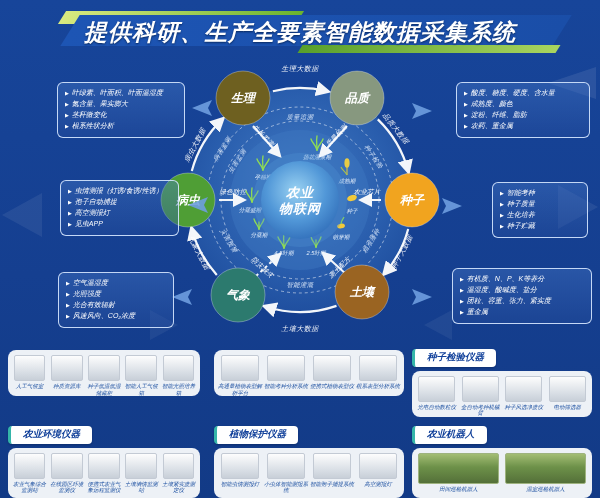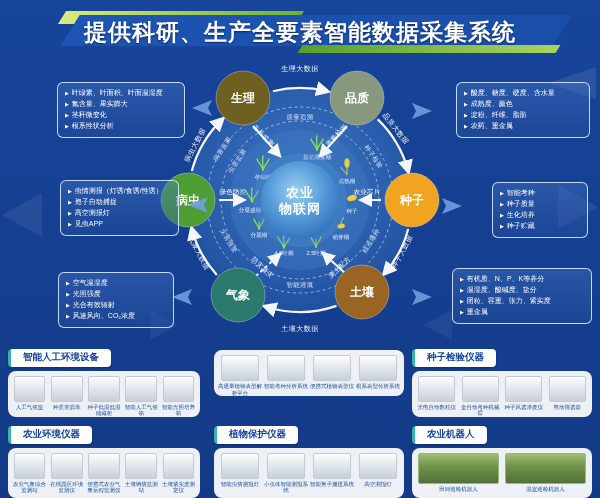--- a/index.html
+++ b/index.html
@@ -1,18 +1,18 @@
 <!DOCTYPE html>
 <html><head>
 <meta charset="utf-8">
 <style>
   html,body{margin:0;padding:0;}
   .page{position:relative;width:600px;height:498px;overflow:hidden;
         background:linear-gradient(180deg,#17459a 0%,#153f90 55%,#123a86 100%);
-        font-family:"Liberation Sans","DejaVu Sans",sans-serif;}
+        font-family:"Liberation Sans","DejaVu Sans",sans-serif;font-style:italic;}
   .abs{position:absolute;}
   
   .bnr-green-top{left:62px;top:11px;width:238px;height:13px;
      background:linear-gradient(90deg,#d9ea80,#6ab32e);transform:skewX(-32deg);}
   .bnr-blue{left:70px;top:15px;width:492px;height:31px;
      background:linear-gradient(90deg,#1d55b4,#1a4ea8);transform:skewX(-32deg);}
   .bnr-green-bot{left:300px;top:45px;width:258px;height:8px;
      background:linear-gradient(90deg,#58a02b,#a9d55f);transform:skewX(-32deg);}
   .bnr-title{left:0;top:17px;width:600px;text-align:center;color:#fff;
      font-size:23px;font-weight:bold;letter-spacing:1px;text-shadow:0 1px 2px #0a2a60;}
@@ -318,21 +318,20 @@
         <span class="blt">▶</span>
         <span>团粒、容重、张力、紧实度</span>
       </div>
     <div class="box-item">
         <span class="blt">▶</span>
         <span>重金属</span>
       </div>
   </div>
 
   <div class="panel" style="left:8px;top:346px;width:192px;">
-    <span class="p-head">智能人工环境设备</span>
     <div class="p-card" style="height:38px;">
       <div class="prod">
           <div class="thumb"></div>
           <div class="cap">人工气候室</div>
         </div>
       <div class="prod">
           <div class="thumb"></div>
           <div class="cap">种质资源库</div>
         </div>
       <div class="prod">

